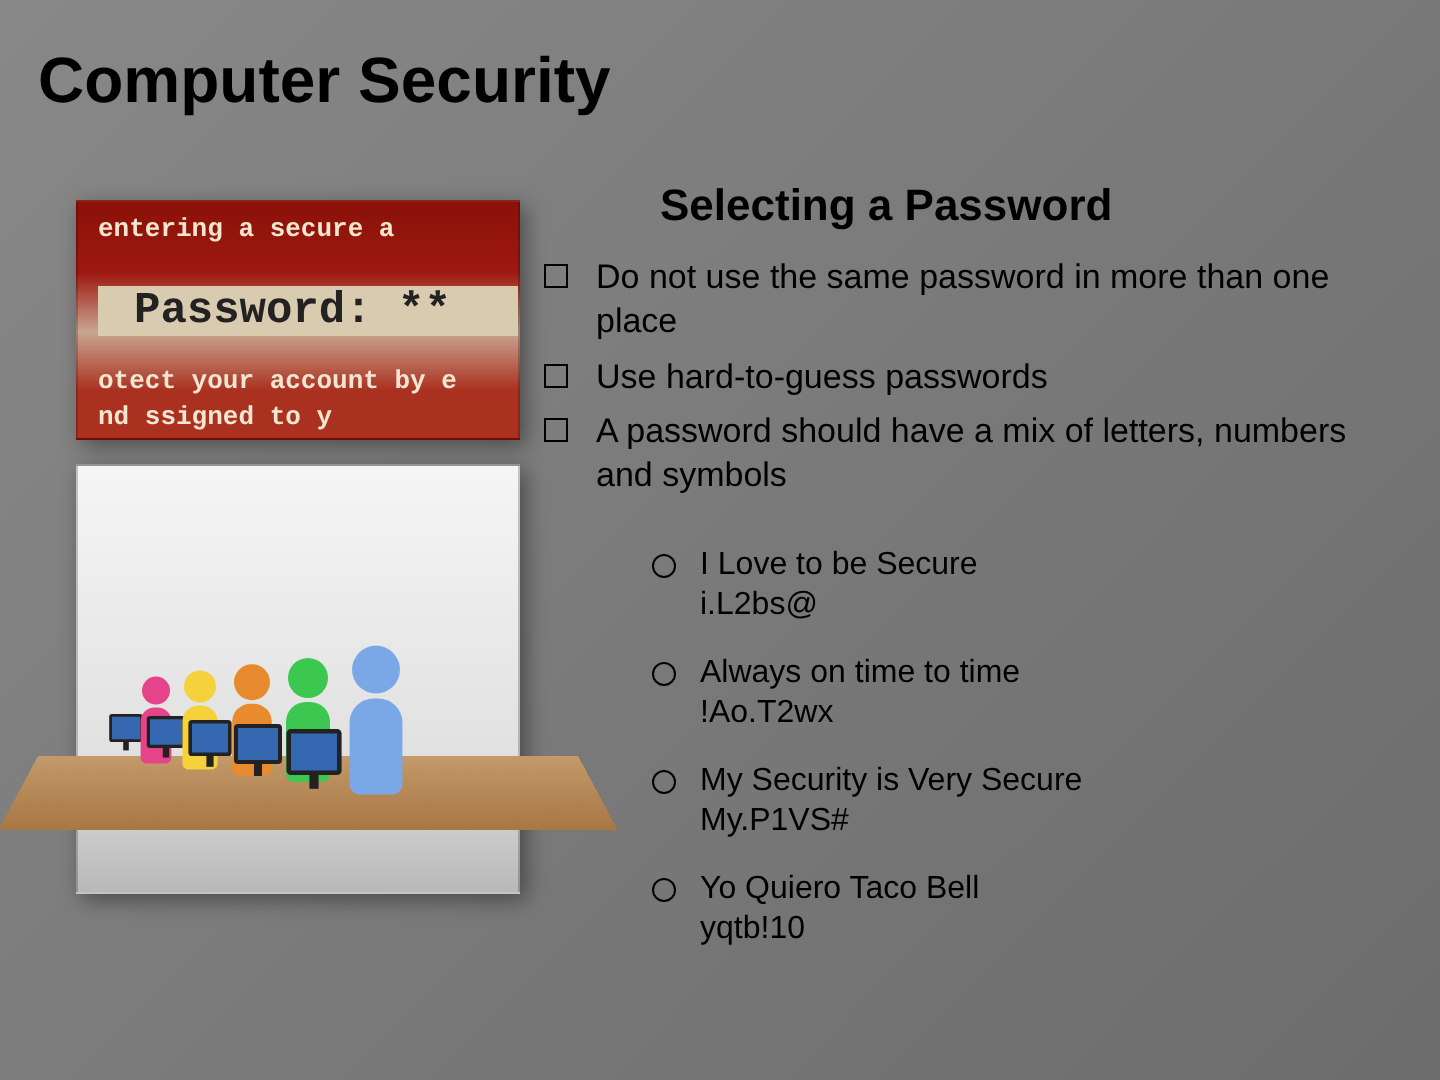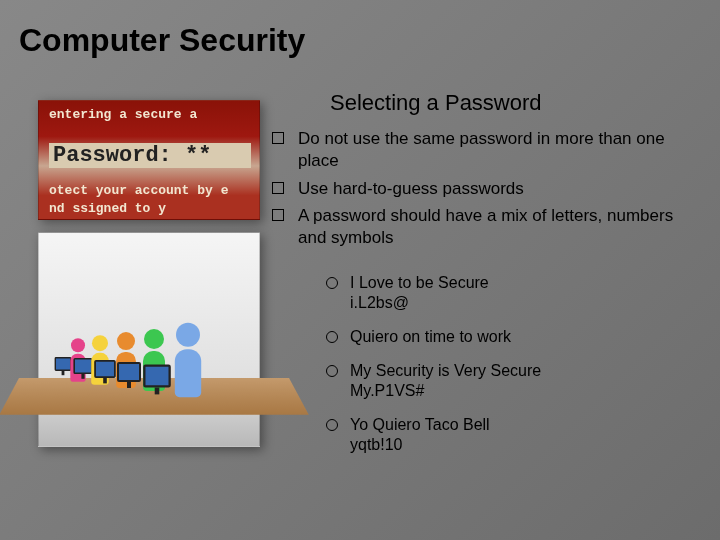--- a/index.html
+++ b/index.html
@@ -45,41 +45,41 @@
     text-align: center;
   }
   .img1 {
     height: 120px;
     background: linear-gradient(180deg, #8a1208 0%, #9e1810 30%, #c8a690 55%, #aa3020 80%);
     position: relative;
     overflow: hidden;
   }
   .img1 .line { position:absolute; left:10px; color:#f2e6d0; font-family: 'Courier New', monospace; font-weight:bold; font-size:13px; white-space:nowrap; }
   .img1 .l1 { top:6px; }
-  .img1 .l2 { top:42px; font-size:22px; color:#222; background:#d9cbb0; padding:0 40px 0 4px; }
+  .img1 .l2 { top:42px; font-size:22px; color:#222; background:#d9cbb0; padding:0 40px 0 18px; }
   .img1 .l3 { top:82px; }
   .img1 .l4 { top:100px; }
   .img2 {
     height: 215px;
     background: linear-gradient(180deg, #f5f5f5 0%, #e0e0e0 70%, #b8b8b8 100%);
     position: relative;
   }
   .desk { position:absolute; bottom:18px; left:-20px; right:-30px; height:50px; background:linear-gradient(180deg,#c49a6c,#a87844); transform:perspective(300px) rotateX(50deg); transform-origin:top center; }
   .figure { position:absolute; bottom:55px; width:22px; }
   .figure .head { width:20px; height:20px; border-radius:50%; margin:0 auto 2px; }
   .figure .body { width:22px; height:40px; border-radius:10px 10px 4px 4px; }
   .monitor { position:absolute; bottom:60px; width:24px; height:20px; background:#3568b0; border:2px solid #222; border-radius:2px; }
   .monitor::after { content:''; position:absolute; bottom:-8px; left:8px; width:4px; height:6px; background:#222; }
   .right-col {
     flex: 1;
     padding: 10px 30px 0 20px;
   }
   .subtitle {
     font-size: 22px;
-    font-weight: normal;
+    font-weight: bold;
     color: #000;
     margin: 0 0 12px 60px;
   }
   ul.main { list-style: none; }
   ul.main > li {
     position: relative;
     padding: 0 0 6px 28px;
     font-size: 17px;
     line-height: 1.28;
   }
@@ -161,21 +161,22 @@
     <ul class="main">
       <li><span>Do not use the same password in more than one place</span></li>
       <li><span>Use hard-to-guess passwords</span></li>
       <li><span>A password should have a mix of letters, numbers and symbols</span>
         <ul class="sub">
           <li>
             <span>I Love to be Secure</span>
             <span class="code">i.L2bs@</span>
           </li>
           <li>
-            <span>Quiero on time to work</span>
+            <span>Always on time to time</span>
+            <span class="code">!Ao.T2wx</span>
           </li>
           <li>
             <span>My Security is Very Secure</span>
             <span class="code">My.P1VS#</span>
           </li>
           <li>
             <span>Yo Quiero Taco Bell</span>
             <span class="code">yqtb!10</span>
           </li>
         </ul>

